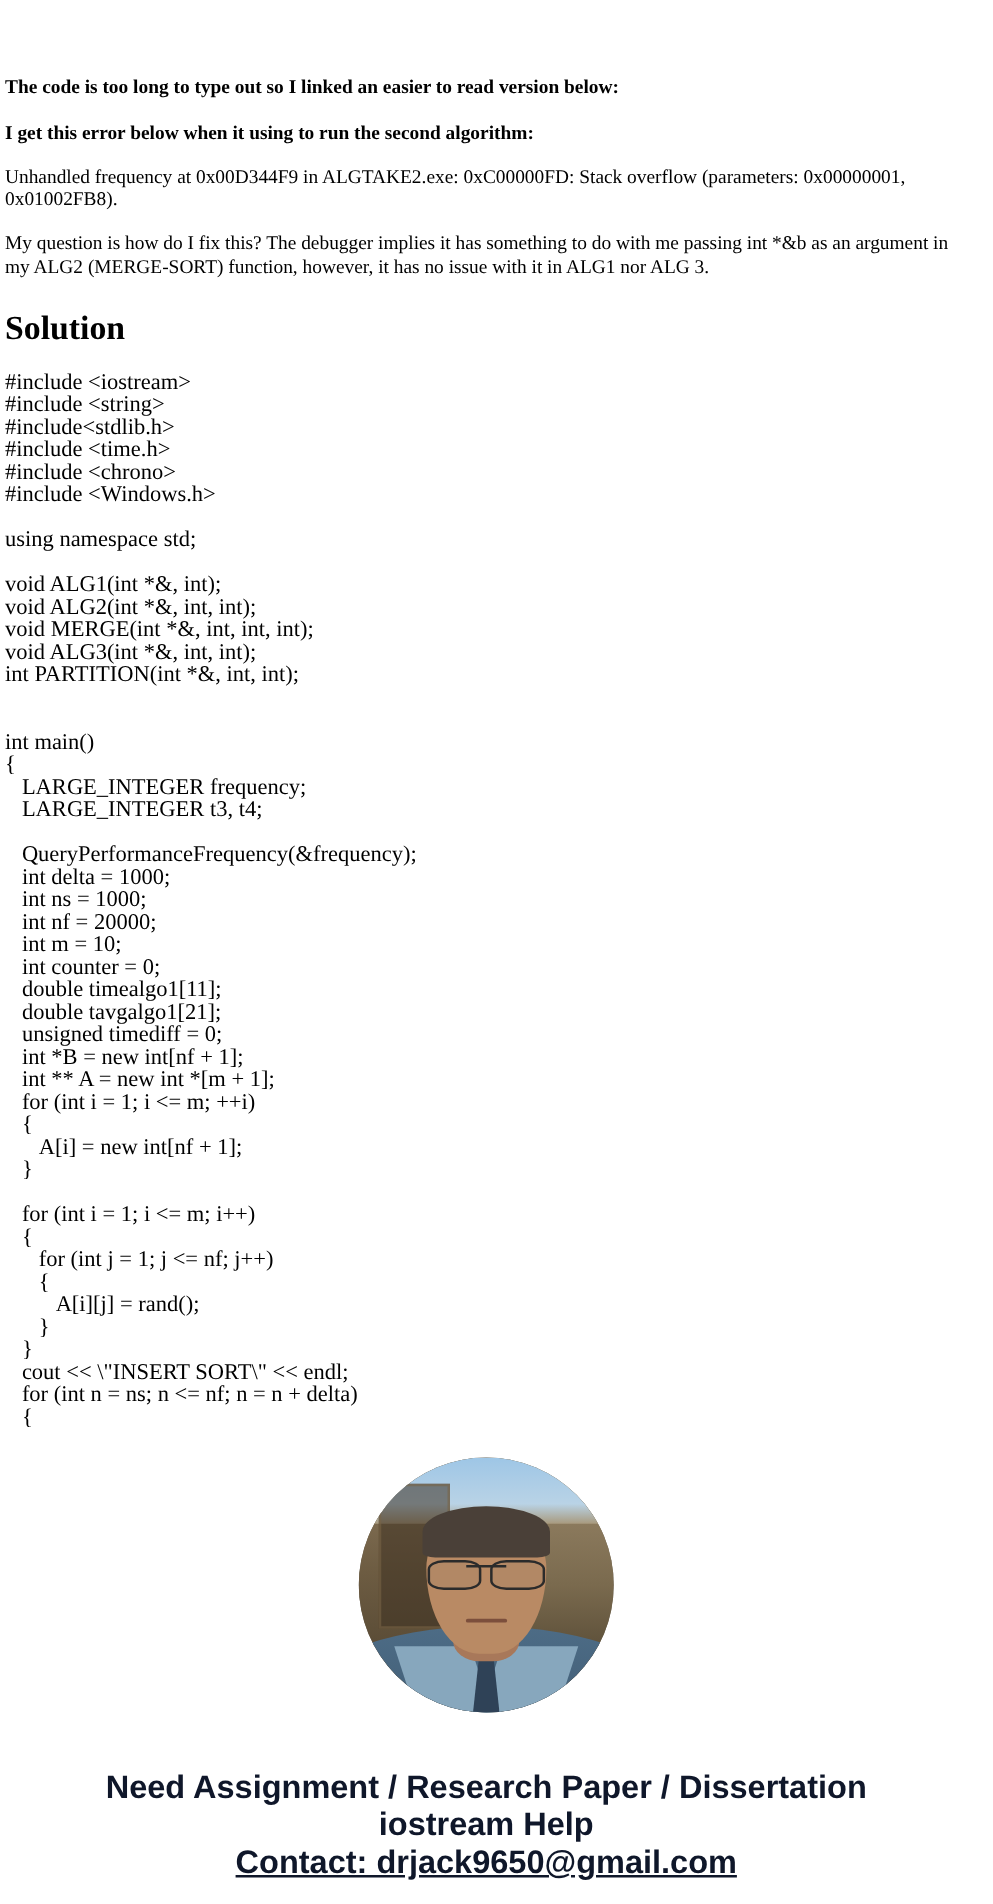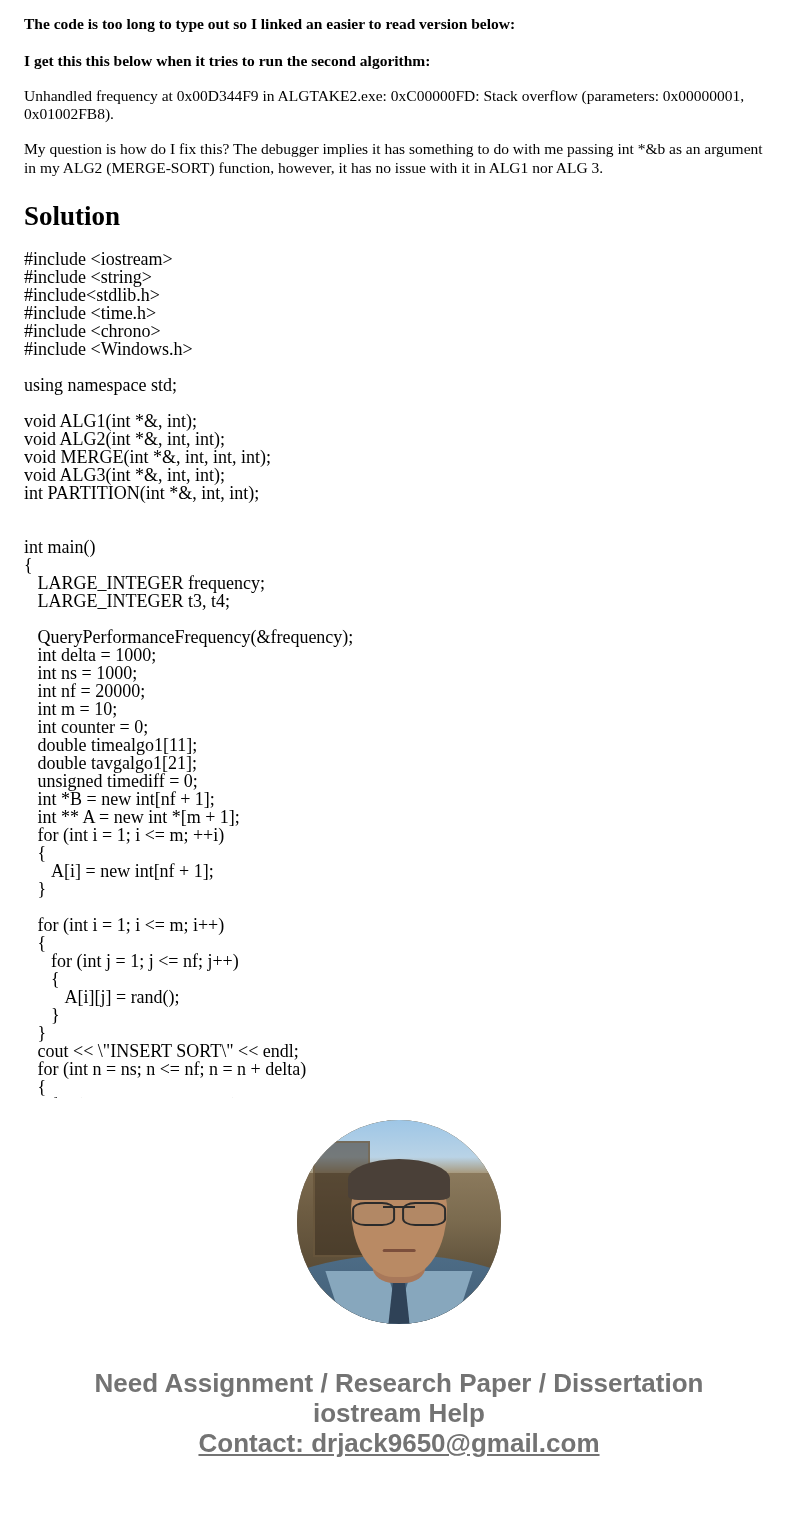--- a/index.html
+++ b/index.html
@@ -8,21 +8,22 @@
     background: #ffffff;
   }
   body {
     width: 794px;
     font-family: "Liberation Serif", serif;
     color: #000000;
   }
   .page {
     width: 794px;
     box-sizing: border-box;
-    padding: 8px 20px 10px 24px;
+    padding: 8px 20px 10px 4px;
+    margin-top: 46px;
   }
   .q-heading {
     font-family: "Liberation Serif", serif;
     font-size: 15.5px;
     font-weight: bold;
     line-height: 1.25;
     margin: 6px 0 0 0;
   }
   .para {
     font-family: "Liberation Serif", serif;
@@ -198,36 +199,36 @@
     background: #7c4f3c;
     border-radius: 2px;
   }
   .footer {
     margin: 44px 0 0 0;
     text-align: center;
     font-family: "Liberation Sans", sans-serif;
     font-weight: bold;
     font-size: 26px;
     line-height: 30px;
-    color: #737373;
+    color: #0f172a;
   }
   .footer .l3 {
     font-size: 26px;
     text-decoration: underline;
   }
 </style>
 </head>
 <body>
 
 <div class="page">
 
   <div class="q-heading">The code is too long to type out so I linked an easier to read version below:</div>
 
 
-  <div class="q-heading" style="margin-top:18px;">I get this this below when it tries to run the second algorithm:</div>
+  <div class="q-heading" style="margin-top:18px;">I get this error below when it using to run the second algorithm:</div>
 
   <div class="para err">Unhandled frequency at 0x00D344F9 in ALGTAKE2.exe: 0xC00000FD: Stack overflow (parameters: 0x00000001, 0x01002FB8).</div>
 
   <div class="para">My question is how do I fix this? The debugger implies it has something to do with me passing int *&amp;b as an argument in my ALG2 (MERGE-SORT) function, however, it has no issue with it in ALG1 nor ALG 3.</div>
 
   <div class="solution-title">Solution</div>
 
   <div class="code-clip">
     <div class="code">#include &lt;iostream&gt;
 #include &lt;string&gt;

